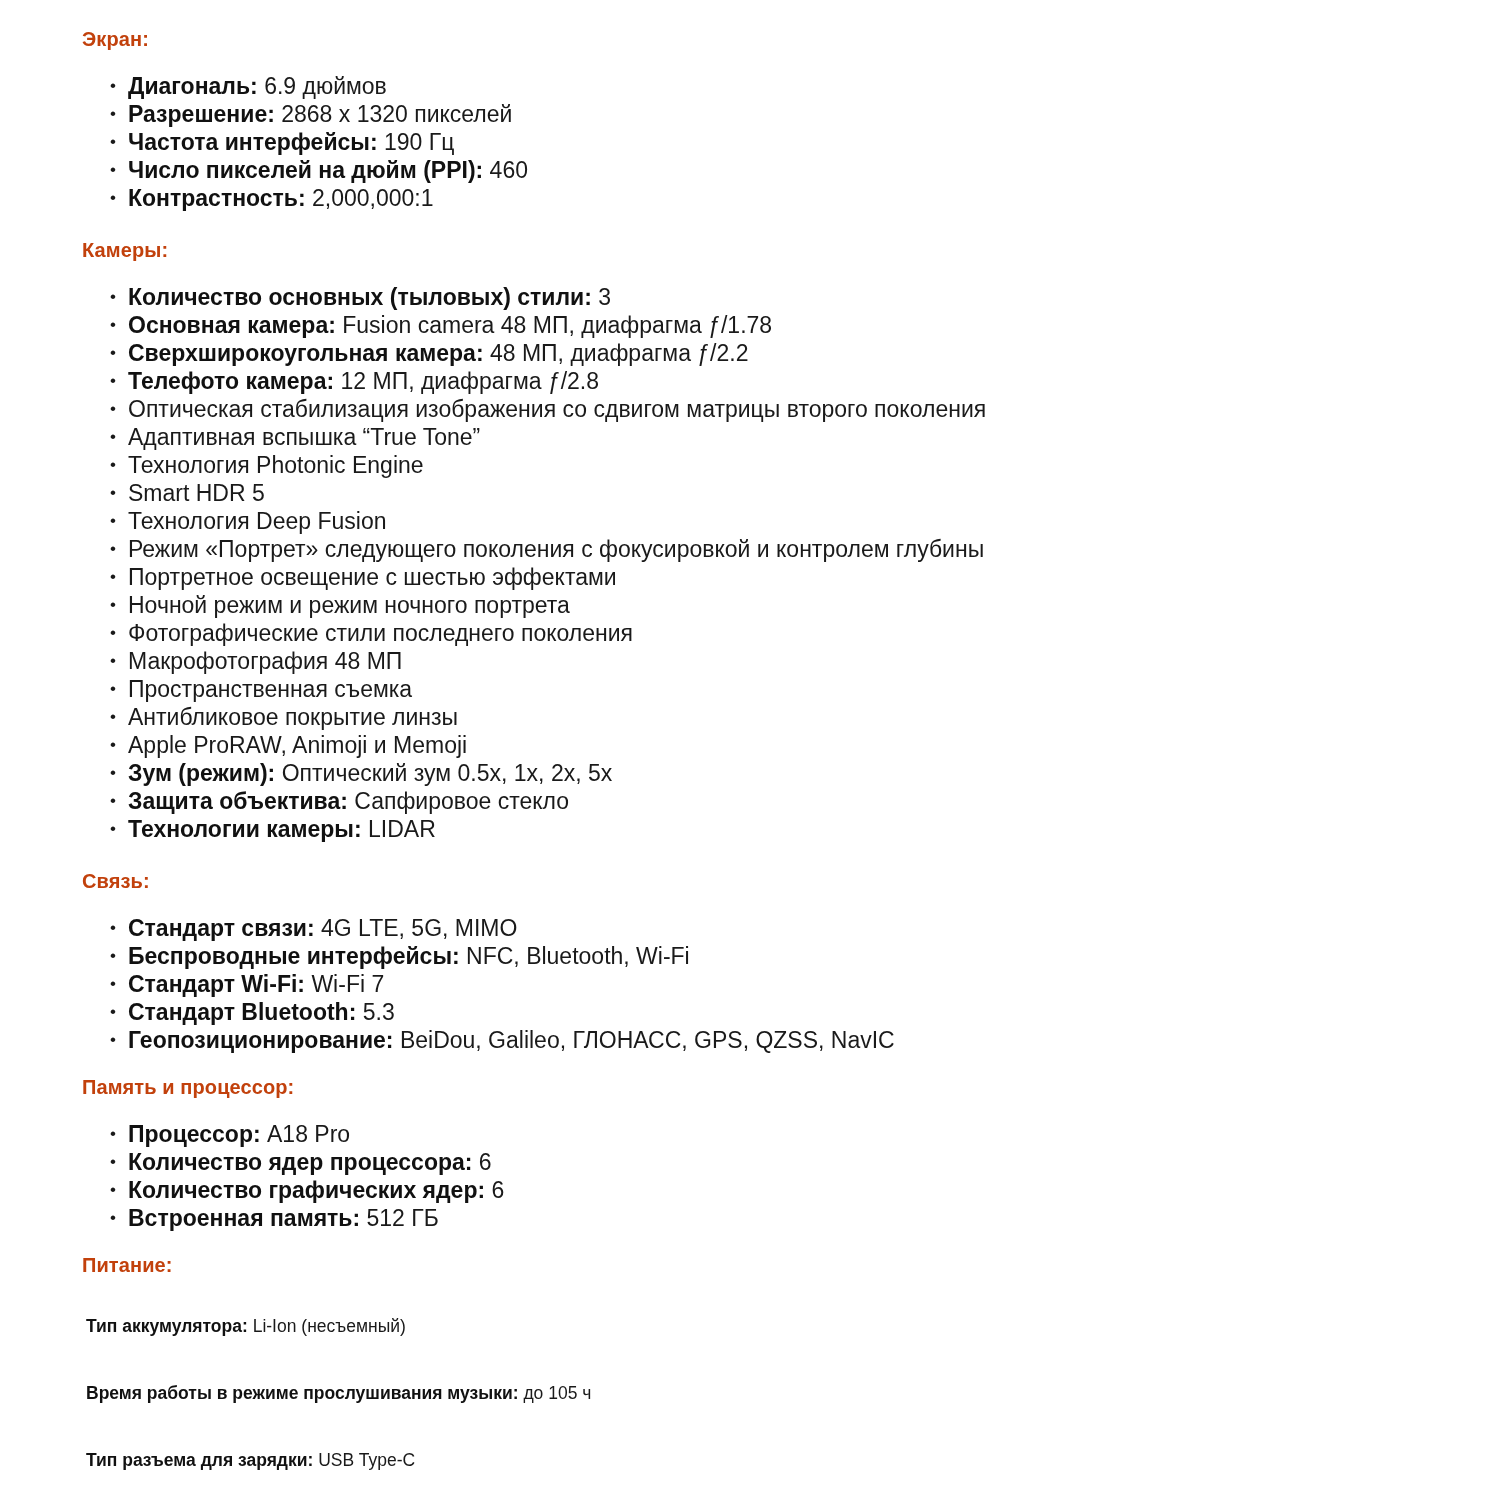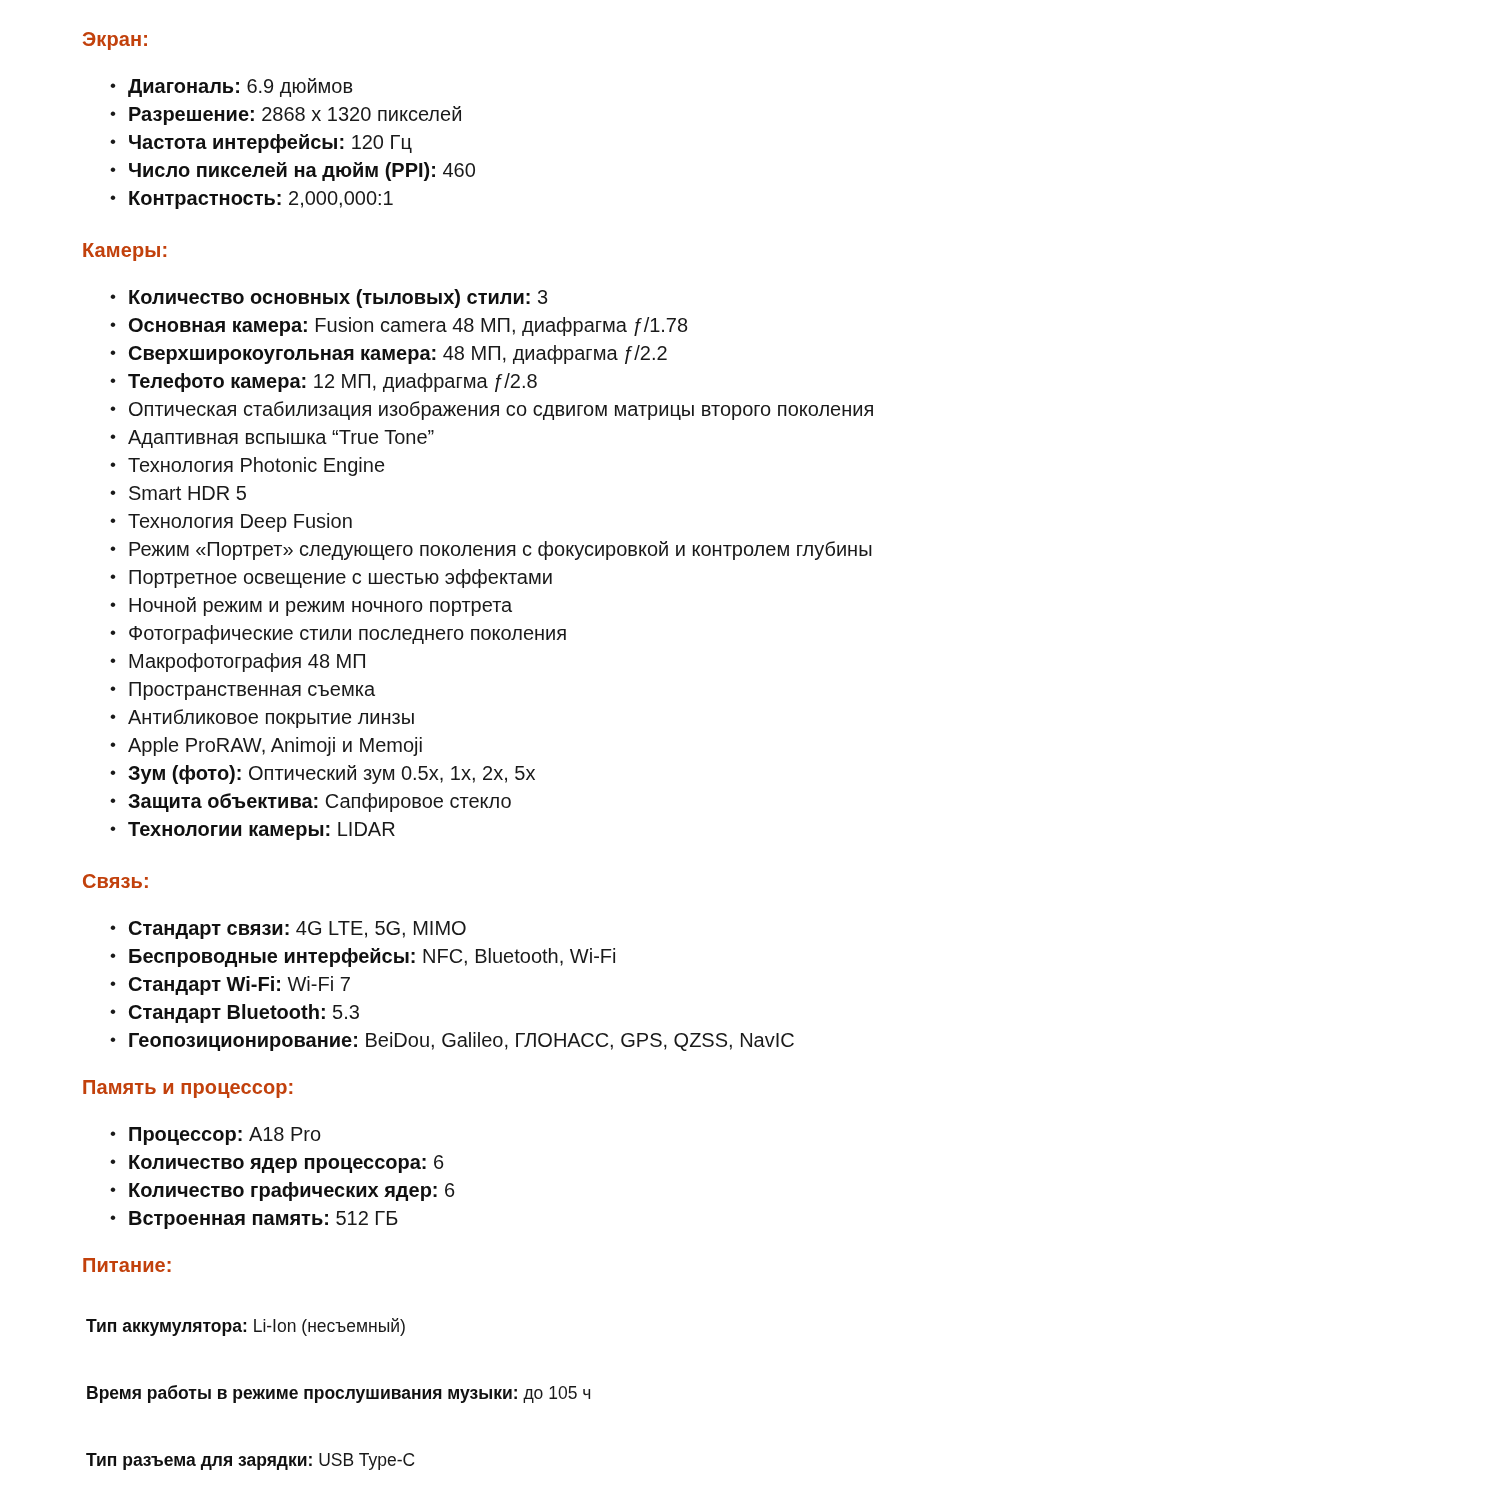--- a/index.html
+++ b/index.html
@@ -30,21 +30,21 @@
   }
   .spacer-after-heading { height: 22px; }
 
   ul.spec-list {
     list-style: none;
     margin: 0 0 0 0;
     padding: 0;
   }
   ul.spec-list li {
     position: relative;
-    font-size: 20px;
+    font-size: 23px;
     line-height: 27.5px;
     color: #1a1a1a;
     padding-left: 46px;
     margin: 0 0 0.5px 0;
   }
   ul.spec-list li::before {
     content: "•";
     position: absolute;
     left: 28px;
     top: -1px;
@@ -68,21 +68,21 @@
 </head>
 <body>
 
 <div class="page">
 
   <h2 class="section-heading">Экран:</h2>
   <div class="spacer-after-heading"></div>
   <ul class="spec-list">
     <li><span class="lbl">Диагональ:</span> <span class="val">6.9 дюймов</span></li>
     <li><span class="lbl">Разрешение:</span> <span class="val">2868 x 1320 пикселей</span></li>
-    <li><span class="lbl">Частота интерфейсы:</span> <span class="val">120 Гц</span></li>
+    <li><span class="lbl">Частота интерфейсы:</span> <span class="val">190 Гц</span></li>
     <li><span class="lbl">Число пикселей на дюйм (PPI):</span> <span class="val">460</span></li>
     <li><span class="lbl">Контрастность:</span> <span class="val">2,000,000:1</span></li>
   </ul>
 
   <div class="block-gap-lg"></div>
 
   <h2 class="section-heading">Камеры:</h2>
   <div class="spacer-after-heading"></div>
   <ul class="spec-list">
     <li><span class="lbl">Количество основных (тыловых) стили:</span> <span class="val">3</span></li>
@@ -95,21 +95,21 @@
     <li><span class="val">Smart HDR 5</span></li>
     <li><span class="val">Технология Deep Fusion</span></li>
     <li><span class="val">Режим «Портрет» следующего поколения с фокусировкой и контролем глубины</span></li>
     <li><span class="val">Портретное освещение с шестью эффектами</span></li>
     <li><span class="val">Ночной режим и режим ночного портрета</span></li>
     <li><span class="val">Фотографические стили последнего поколения</span></li>
     <li><span class="val">Макрофотография 48 МП</span></li>
     <li><span class="val">Пространственная съемка</span></li>
     <li><span class="val">Антибликовое покрытие линзы</span></li>
     <li><span class="val">Apple ProRAW, Animoji и Memoji</span></li>
-    <li><span class="lbl">Зум (фото):</span> <span class="val">Оптический зум 0.5x, 1x, 2x, 5x</span></li>
+    <li><span class="lbl">Зум (режим):</span> <span class="val">Оптический зум 0.5x, 1x, 2x, 5x</span></li>
     <li><span class="lbl">Защита объектива:</span> <span class="val">Сапфировое стекло</span></li>
     <li><span class="lbl">Технологии камеры:</span> <span class="val">LIDAR</span></li>
   </ul>
 
   <div class="block-gap-lg"></div>
 
   <h2 class="section-heading">Связь:</h2>
   <div class="spacer-after-heading"></div>
   <ul class="spec-list">
     <li><span class="lbl">Стандарт связи:</span> <span class="val">4G LTE, 5G, MIMO</span></li>

